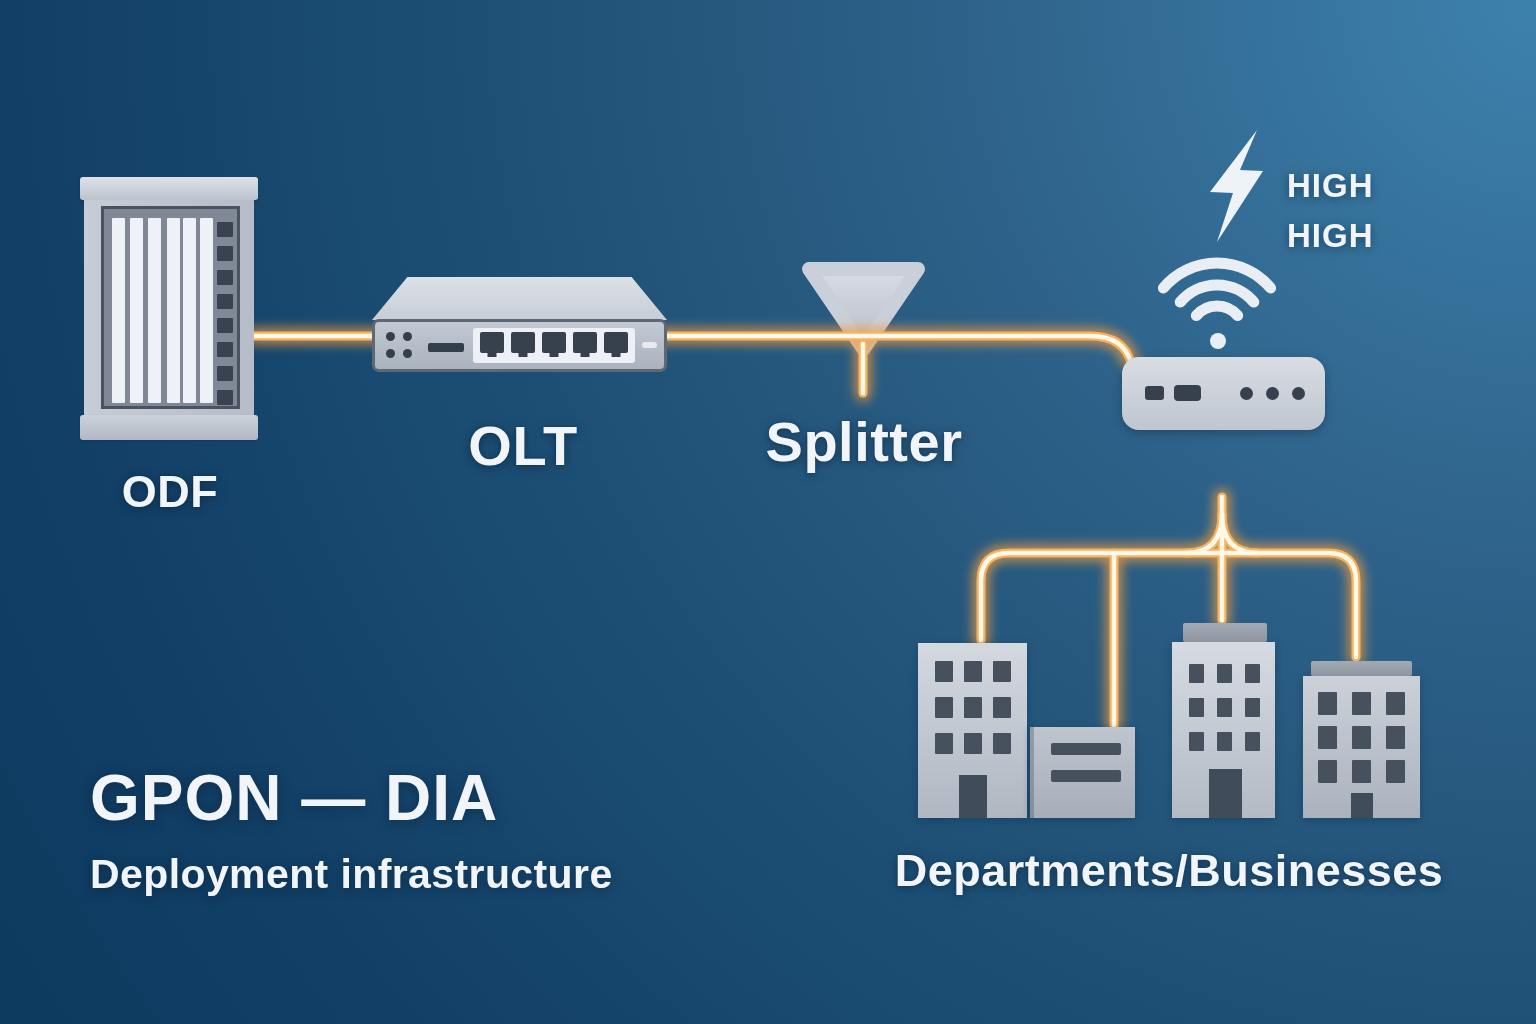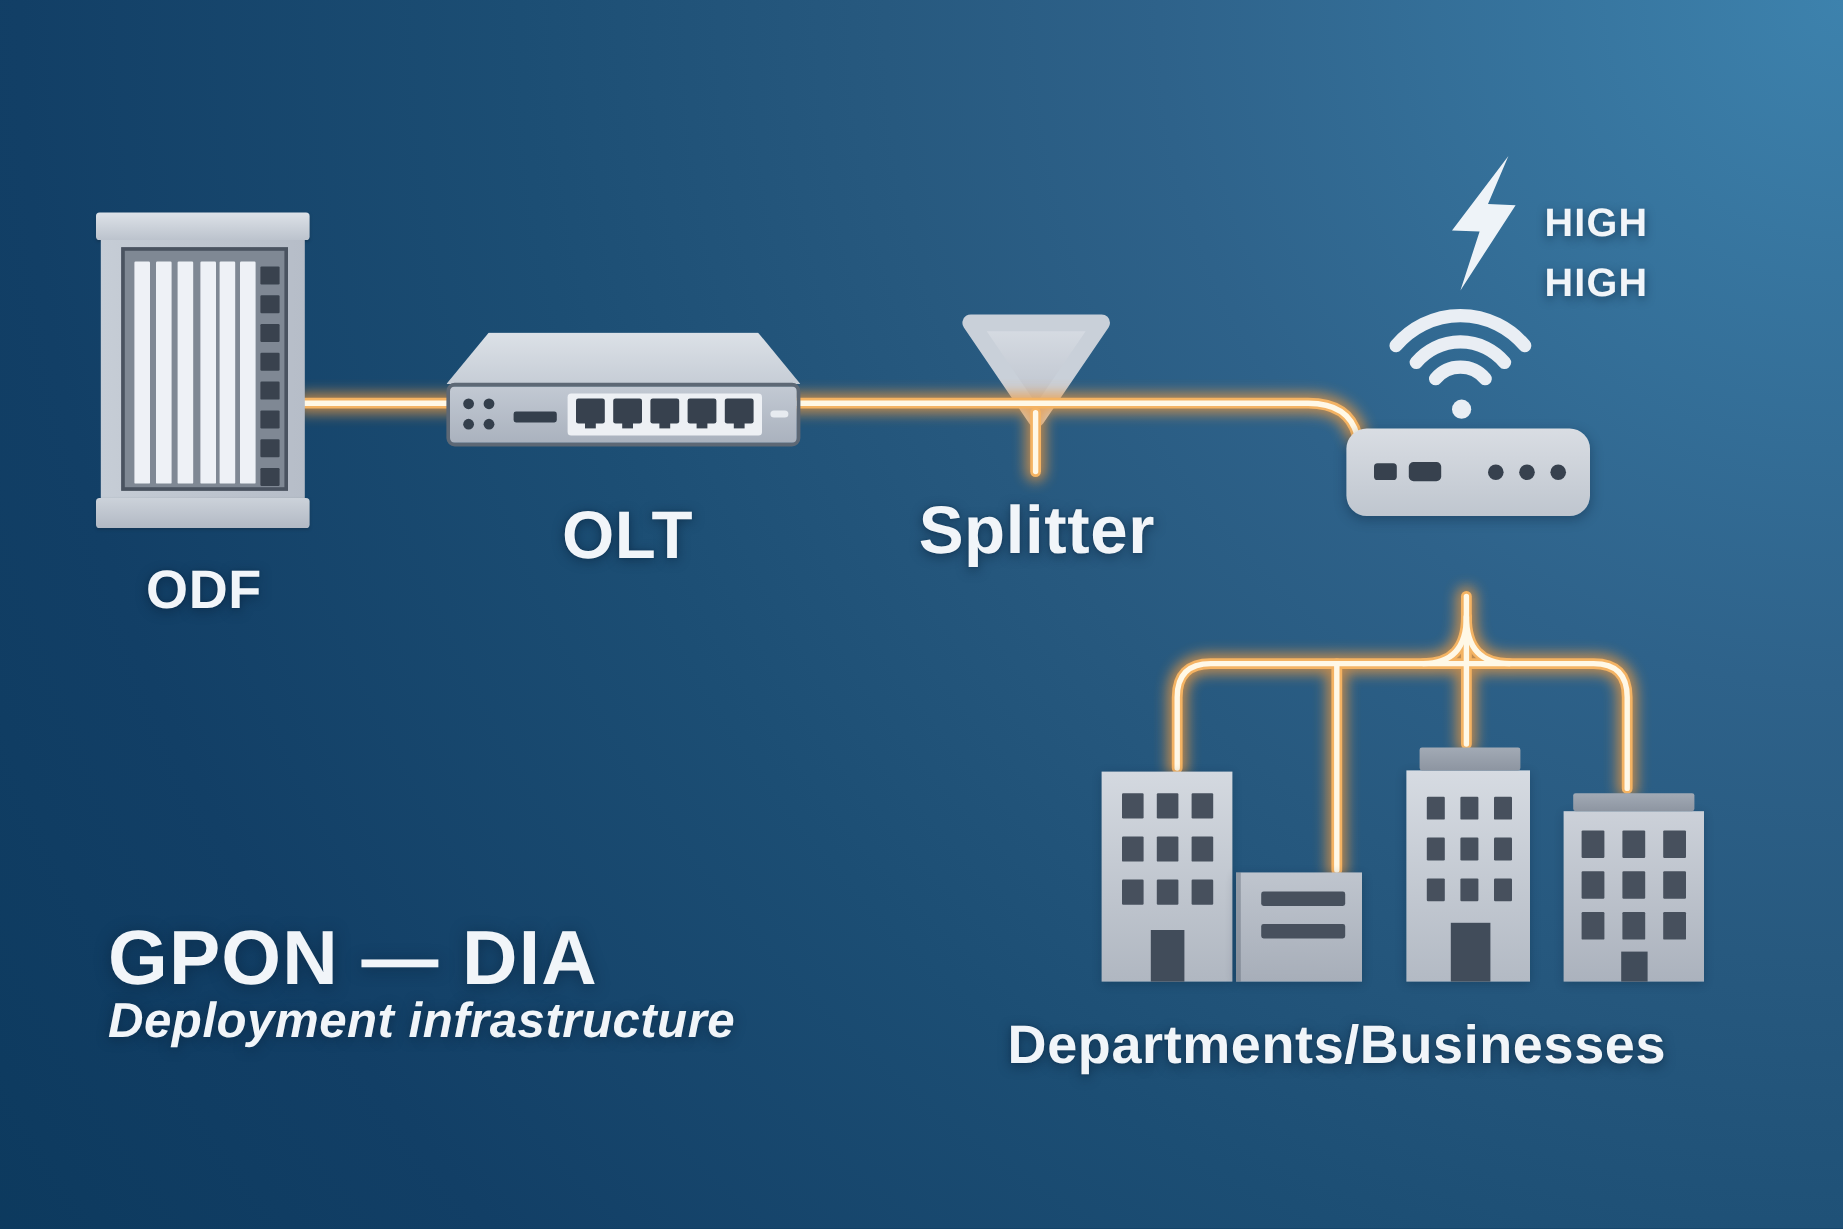--- a/index.html
+++ b/index.html
@@ -71,22 +71,22 @@
   .w3{left:15px;top:16px;grid-template-columns:repeat(3,19px);grid-auto-rows:23px;column-gap:15px;row-gap:11px;}
   .door{position:absolute;background:#414c5a;}
   .bar{position:absolute;left:17px;width:70px;height:12px;background:#47505d;border-radius:2px;}
   
   .hs{position:absolute;left:1287px;top:146px;color:#f1f5f9;font-weight:700;
     font-size:33px;line-height:50px;letter-spacing:1px;
     text-shadow:0 2px 8px rgba(8,30,52,.5);margin-top:15px;}
   .titleblock{position:absolute;left:90px;top:766px;color:#f1f5f9;}
   .titleblock .h{font-size:64px;font-weight:700;letter-spacing:1px;line-height:1;
     text-shadow:0 2px 12px rgba(8,30,52,.5);}
-  .titleblock .s{font-size:41px;font-weight:600;letter-spacing:.4px;line-height:1;
-    text-shadow:0 2px 10px rgba(8,30,52,.5);font-style:italic;}
+  .titleblock .s{margin-top:24px;font-size:41px;font-weight:600;letter-spacing:.4px;line-height:1;
+    text-shadow:0 2px 10px rgba(8,30,52,.5);}
 </style>
 </head>
 <body>
 
 <div class="canvas">
 
   <svg class="abs" style="left:0;top:0" width="1536" height="1024" viewBox="0 0 1536 1024">
     <defs>
       <filter id="fglow" x="-60%" y="-60%" width="220%" height="220%">
         <feGaussianBlur stdDeviation="5.5"></feGaussianBlur>
@@ -246,21 +246,21 @@
       <div></div>
         <div></div>
         <div></div>
     </div>
     <div class="door" style="left:48px;top:117px;width:22px;height:25px"></div>
   </div>
 
   <div class="node-label" style="left:170px;top:466px;font-size:45px">ODF</div>
   <div class="node-label" style="left:523px;top:413px;font-size:56px">OLT</div>
   <div class="node-label" style="left:864px;top:409px;font-size:56px">Splitter</div>
-  <div class="node-label" style="left:1114px;top:845px;font-size:45px">Departments/Businesses</div>
+  <div class="node-label" style="left:1169px;top:845px;font-size:45px">Departments/Businesses</div>
 
   <div class="hs">
     <div>HIGH</div>
     <div>HIGH</div>
   </div>
 
   <div class="titleblock">
     <div class="h">GPON — DIA</div>
     <div class="s">Deployment infrastructure</div>
   </div>

